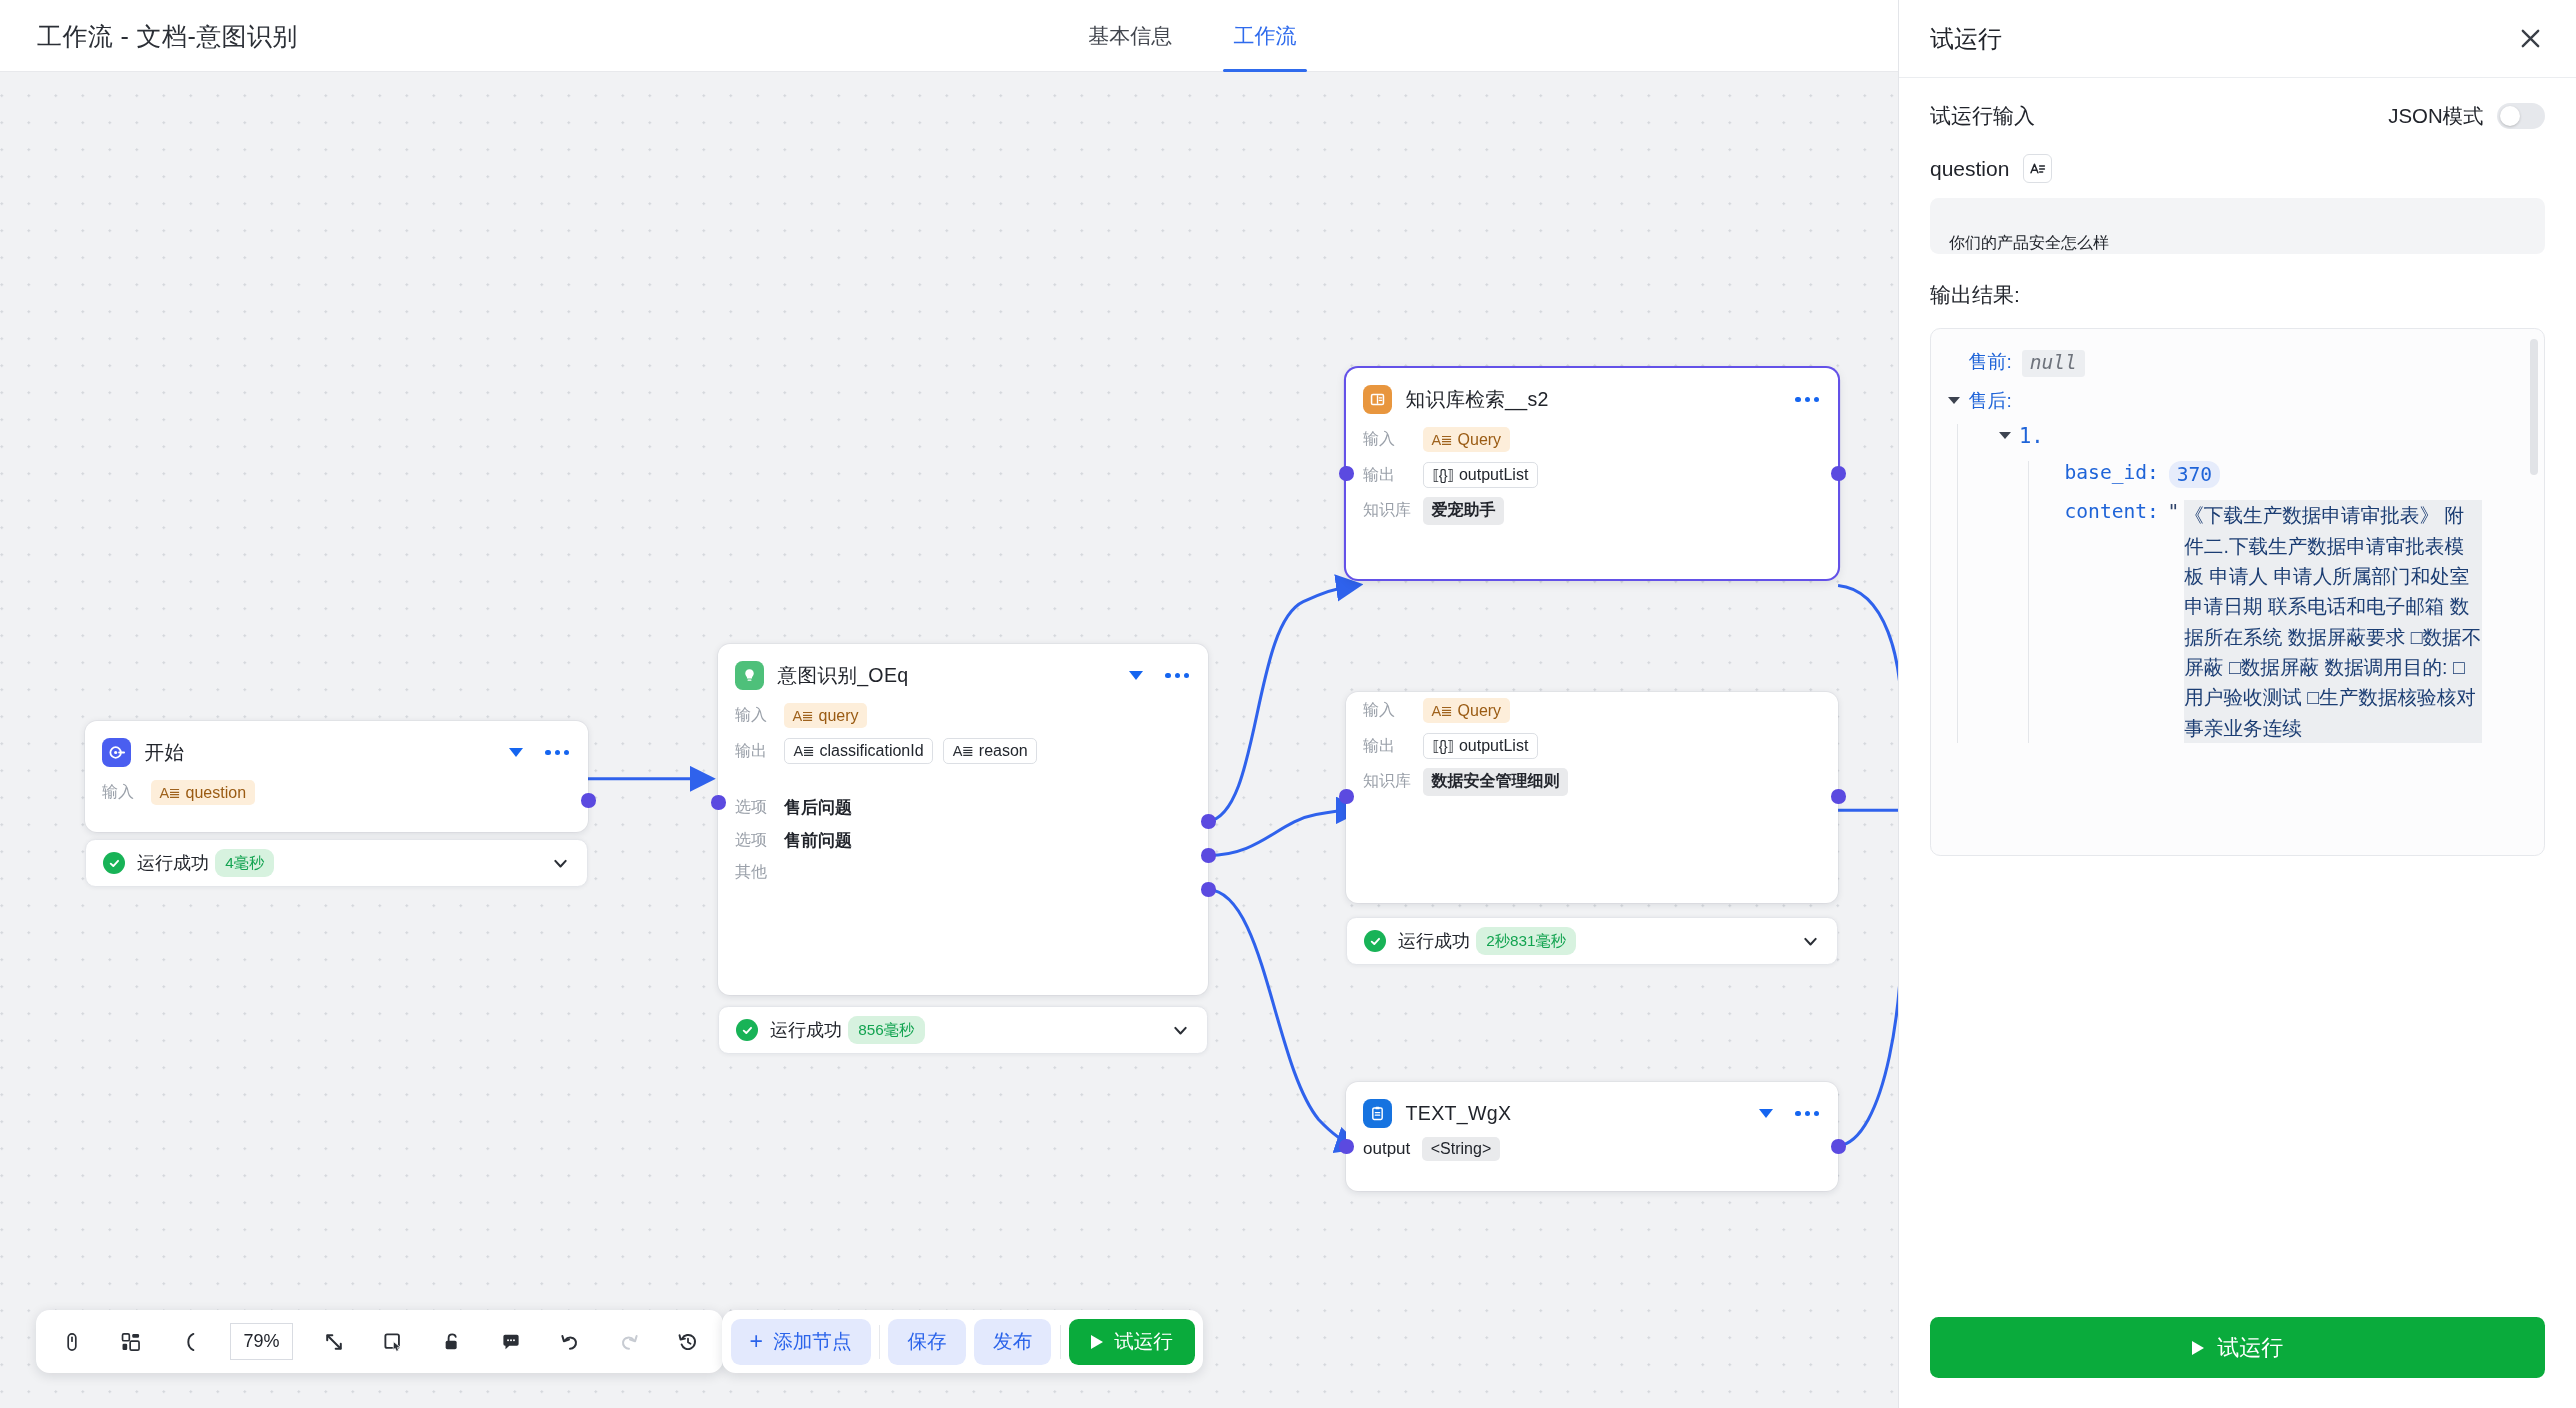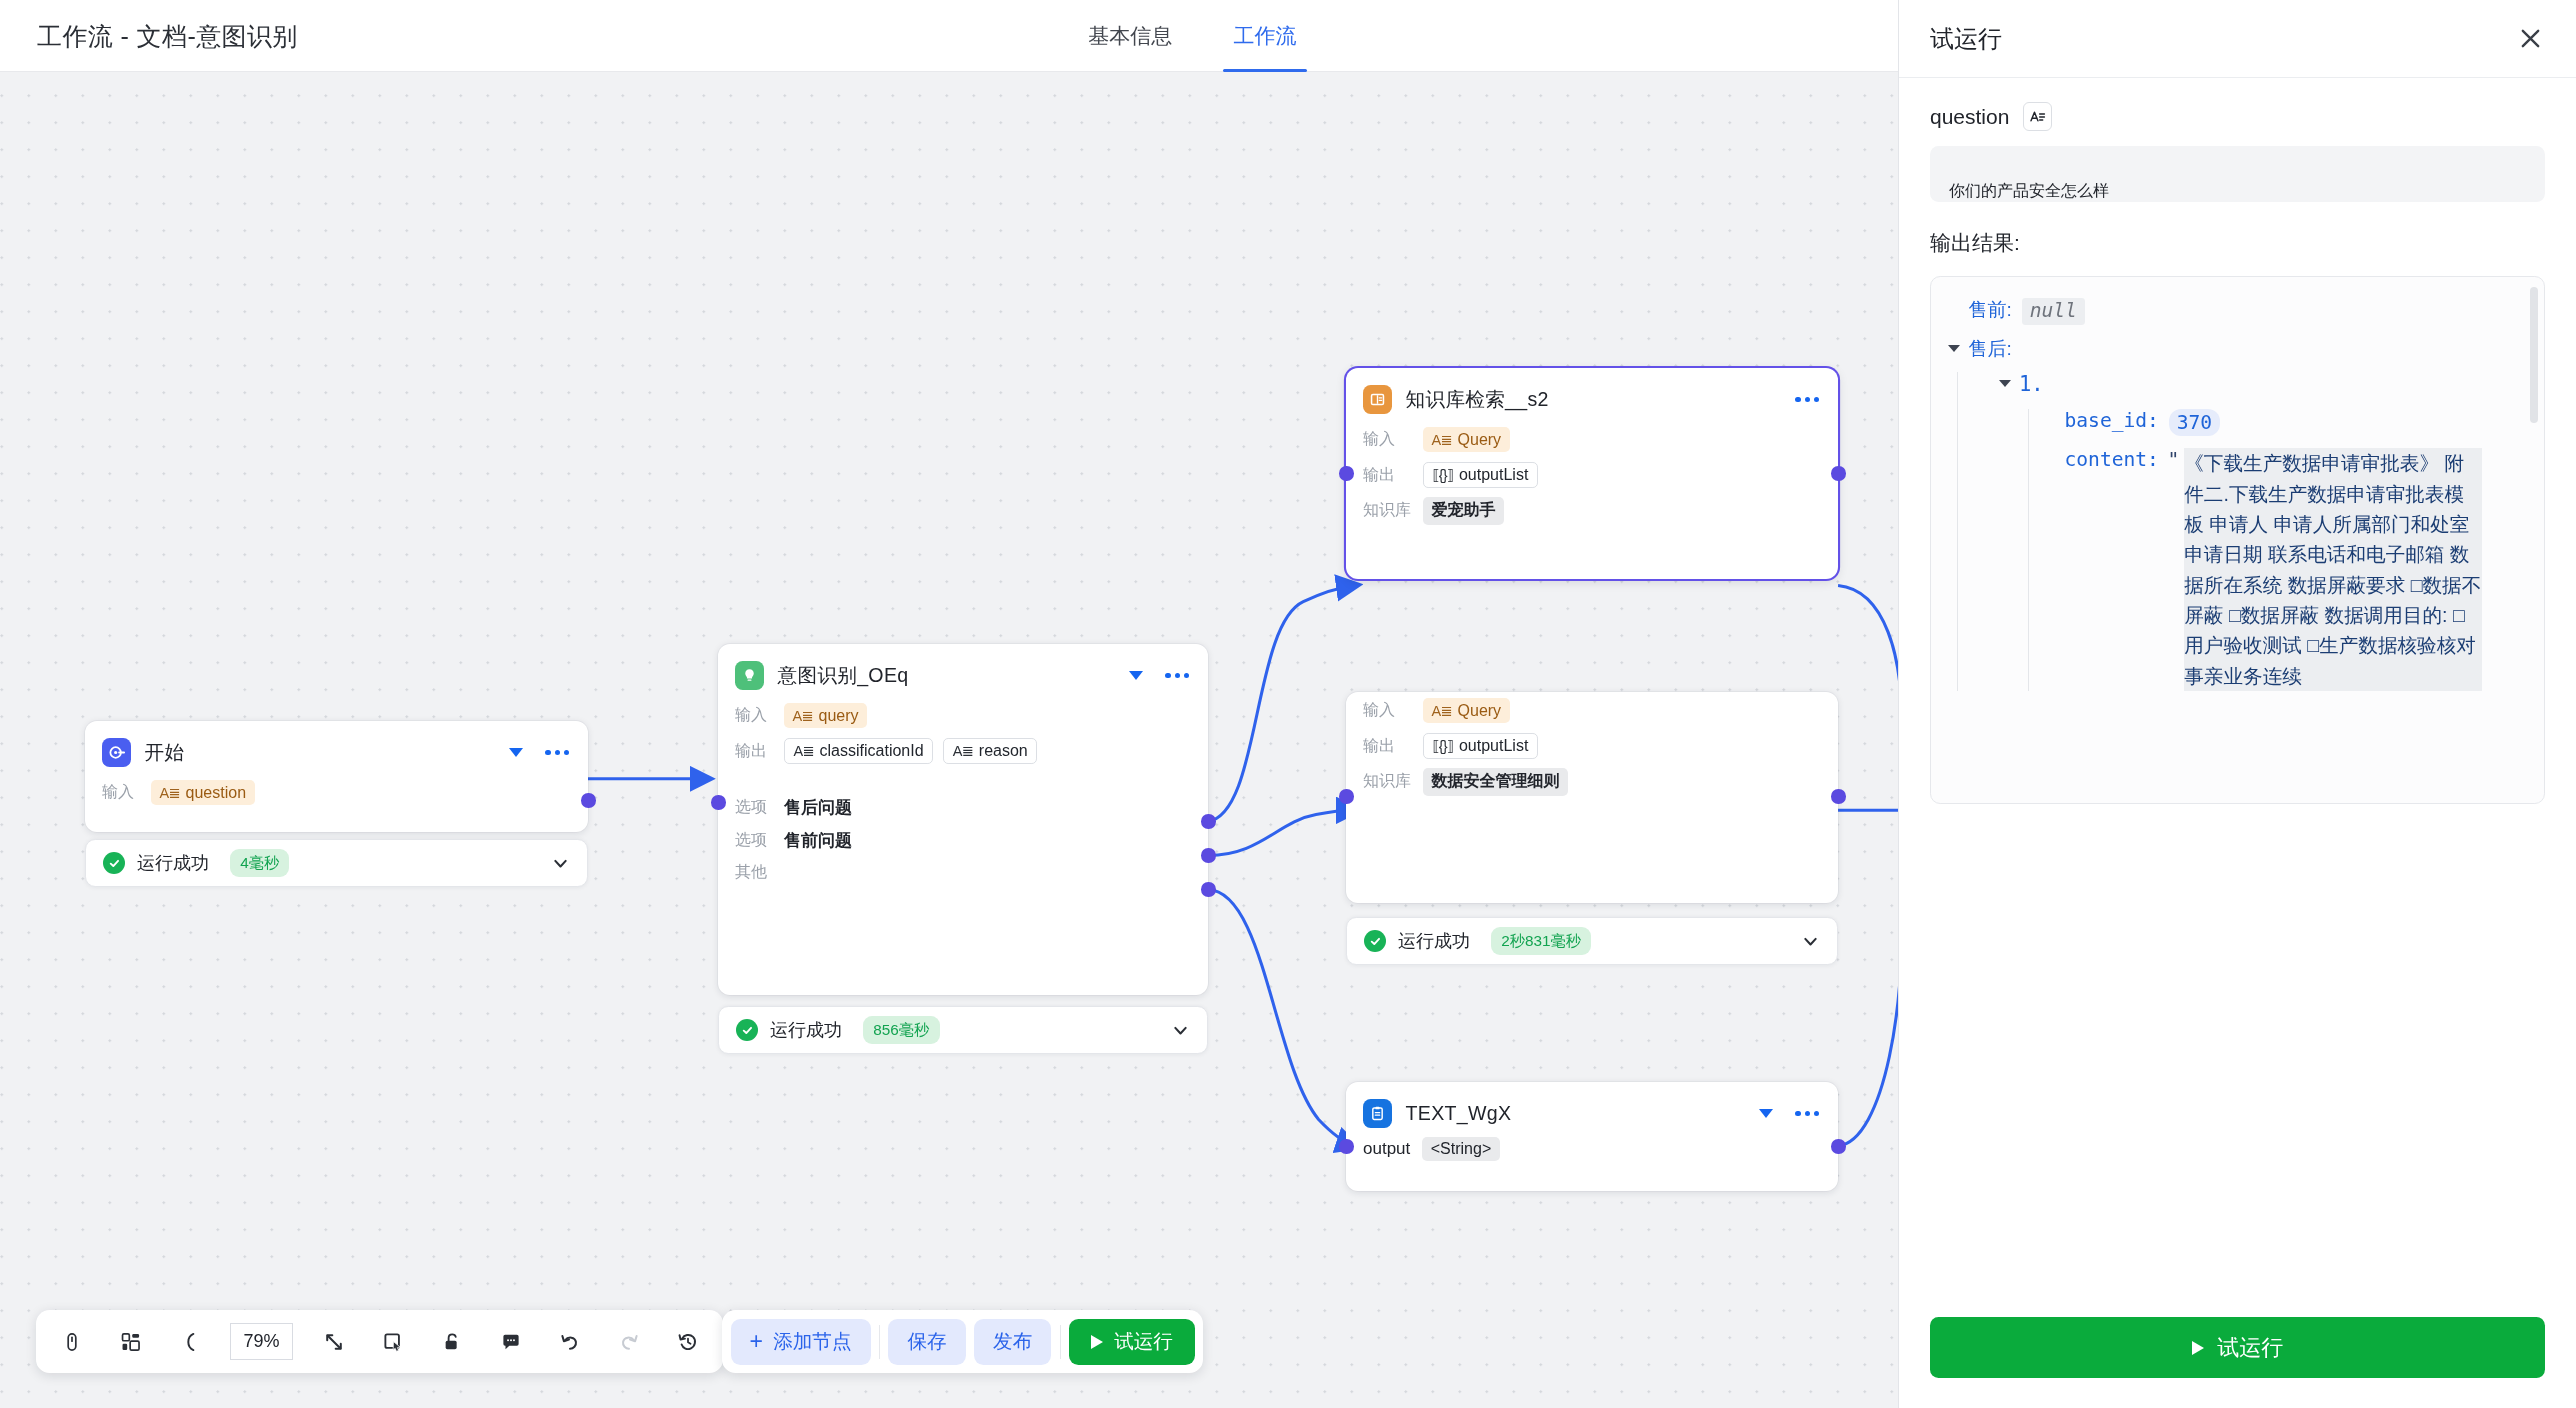--- a/index.html
+++ b/index.html
@@ -92,21 +92,21 @@
     height: 48px; display: flex; align-items: center; padding: 0 17px;
     box-shadow: 0 0.9px 4.3px rgba(20,28,45,.06);
   }
   .ok-circle {
     width: 22px; height: 22px; border-radius: 50%; background: #18b357; flex: 0 0 22px;
     display: flex; align-items: center; justify-content: center; margin-right: 12px;
   }
   .ok-circle svg { display: block; }
   .status-text { font-size: 18px; color: #21242b; white-space: nowrap; }
   .dur {
-    margin-left: 21px; background: #d7f2df; color: #12a350; font-size: 15.3px;
+    margin-left: 6px; background: #d7f2df; color: #12a350; font-size: 15.3px;
     padding: 3.4px 10.2px; border-radius: 9px; white-space: nowrap;
   }
   .chev-down { margin-left: auto; width: 19px; height: 19px; }
 
   
   .port {
     position: absolute; width: 14.5px; height: 14.5px; border-radius: 50%;
     background: #5b4ae0; border: 0; z-index: 5;
   }
 
@@ -577,20 +577,29 @@
     <div class="panel-head">
       <span class="panel-title">试运行</span>
       <span class="close-x">
         <svg width="29" height="29" viewBox="0 0 34 34">
             <path d="M8 8 L26 26 M26 8 L8 26" stroke="#3a3f47" stroke-width="2.8" stroke-linecap="round"></path>
           </svg>
       </span>
     </div>
 
     <div class="panel-body">
+      <div class="sub-row">
+        <span class="sub-label">试运行输入</span>
+        <span class="toggle-wrap">
+          <span class="toggle-label">JSON模式</span>
+          <span class="toggle">
+              <i></i>
+            </span>
+        </span>
+      </div>
 
       <div class="field-row">
         <span class="field-name">question</span>
         <span class="type-badge">
           <svg width="19" height="19" viewBox="0 0 22 22">
             <path d="M3.5 16 L7.5 6 L11.5 16 M5 13 L10 13" stroke="#21242b" stroke-width="1.7" fill="none" stroke-linecap="round" stroke-linejoin="round"></path>
             <path d="M13.5 8 L19 8 M13.5 11.5 L19 11.5 M13.5 15 L17 15" stroke="#21242b" stroke-width="1.7" stroke-linecap="round"></path>
           </svg>
         </span>
       </div>

